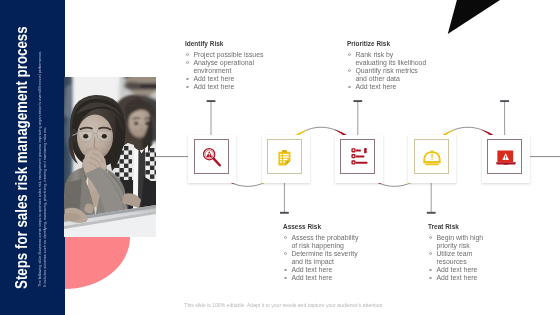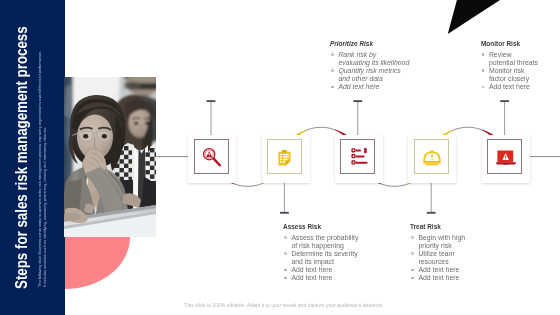--- a/index.html
+++ b/index.html
@@ -339,84 +339,86 @@
 <div class="ibox" style="left:487.1px;top:139.3px;border:0.75px solid #8E7579;">
 <div style="position:absolute;left:6.5px;top:6.5px;"><svg width="22" height="22" viewBox="0 0 48 48">
  <rect x="5.2" y="7.6" width="34.5" height="25.8" rx="1.6" fill="#DA2A1D"></rect>
  <path d="M2.0 33.4 h43.9 l-1.8 4.6 h-40.3 z" fill="#B01021"></path>
  <rect x="18.5" y="36.4" width="11" height="1.8" rx="0.8" fill="#7E0D12"></rect>
  <path d="M23.2 13.2 L30.3 28.6 L16.1 28.6 Z" fill="#fff"></path>
  <rect x="22.1" y="18.8" width="2.2" height="5.9" rx="1.0" fill="#DA2A1D"></rect>
  <rect x="22.1" y="25.6" width="2.2" height="2.2" rx="1.0" fill="#DA2A1D"></rect>
 </svg></div>
 </div>
+<div class="blk" style="left:185.0px;top:38.5px;width:80.0px;">
+<div class="h">Identify Risk</div>
+<ul>
+<li>
+<span class="ln">Project possible issues</span>
+</li>
+<li>
+<span class="ln">Analyse operational</span>
+<span class="ln">environment</span>
+</li>
+<li>
+<span class="ln">Add text here</span>
+</li>
+<li>
+<span class="ln">Add text here</span>
+</li>
+</ul>
+    </div>
 <div class="blk" style="left:283px;top:221.5px;width:80.0px;">
 <div class="h">Assess Risk</div>
 <ul>
 <li>
 <span class="ln">Assess the probability</span>
 <span class="ln">of risk happening</span>
 </li>
 <li>
 <span class="ln">Determine its severity</span>
 <span class="ln">and its impact</span>
 </li>
 <li>
 <span class="ln">Add text here</span>
 </li>
 <li>
 <span class="ln">Add text here</span>
 </li>
 </ul>
     </div>
-<div class="blk" style="left:330px;top:38.5px;width:82.0px;font-style:italic;">
+<div class="blk" style="left:347px;top:38.5px;width:82.0px;">
 <div class="h">Prioritize Risk</div>
 <ul>
 <li>
 <span class="ln">Rank risk by</span>
 <span class="ln">evaluating its likelihood</span>
 </li>
 <li>
 <span class="ln">Quantify risk metrics</span>
 <span class="ln">and other data</span>
 </li>
 <li>
 <span class="ln">Add text here</span>
 </li>
 </ul>
     </div>
-<div class="blk" style="left:410px;top:221.5px;width:58.0px;">
+<div class="blk" style="left:428px;top:221.5px;width:58.0px;">
 <div class="h">Treat Risk</div>
 <ul>
 <li>
 <span class="ln">Begin with high</span>
 <span class="ln">priority risk</span>
 </li>
 <li>
 <span class="ln">Utilize team</span>
 <span class="ln">resources</span>
 </li>
 <li>
 <span class="ln">Add text here</span>
 </li>
 <li>
 <span class="ln">Add text here</span>
 </li>
 </ul>
     </div>
-<div class="blk" style="left:480.5px;top:38.5px;width:60.0px;">
-<div class="h">Monitor Risk</div>
-<ul>
-<li>
-<span class="ln">Review</span>
-<span class="ln">potential threats</span>
-</li>
-<li>
-<span class="ln">Monitor risk</span>
-<span class="ln">factor closely</span>
-</li>
-<li>
-<span class="ln">Add text here</span>
-</li>
-</ul>
-    </div>
 <div class="footer">This slide is 100% editable. Adapt it to your needs and capture your audience's attention.</div>
 </div>
 
 </body></html>

